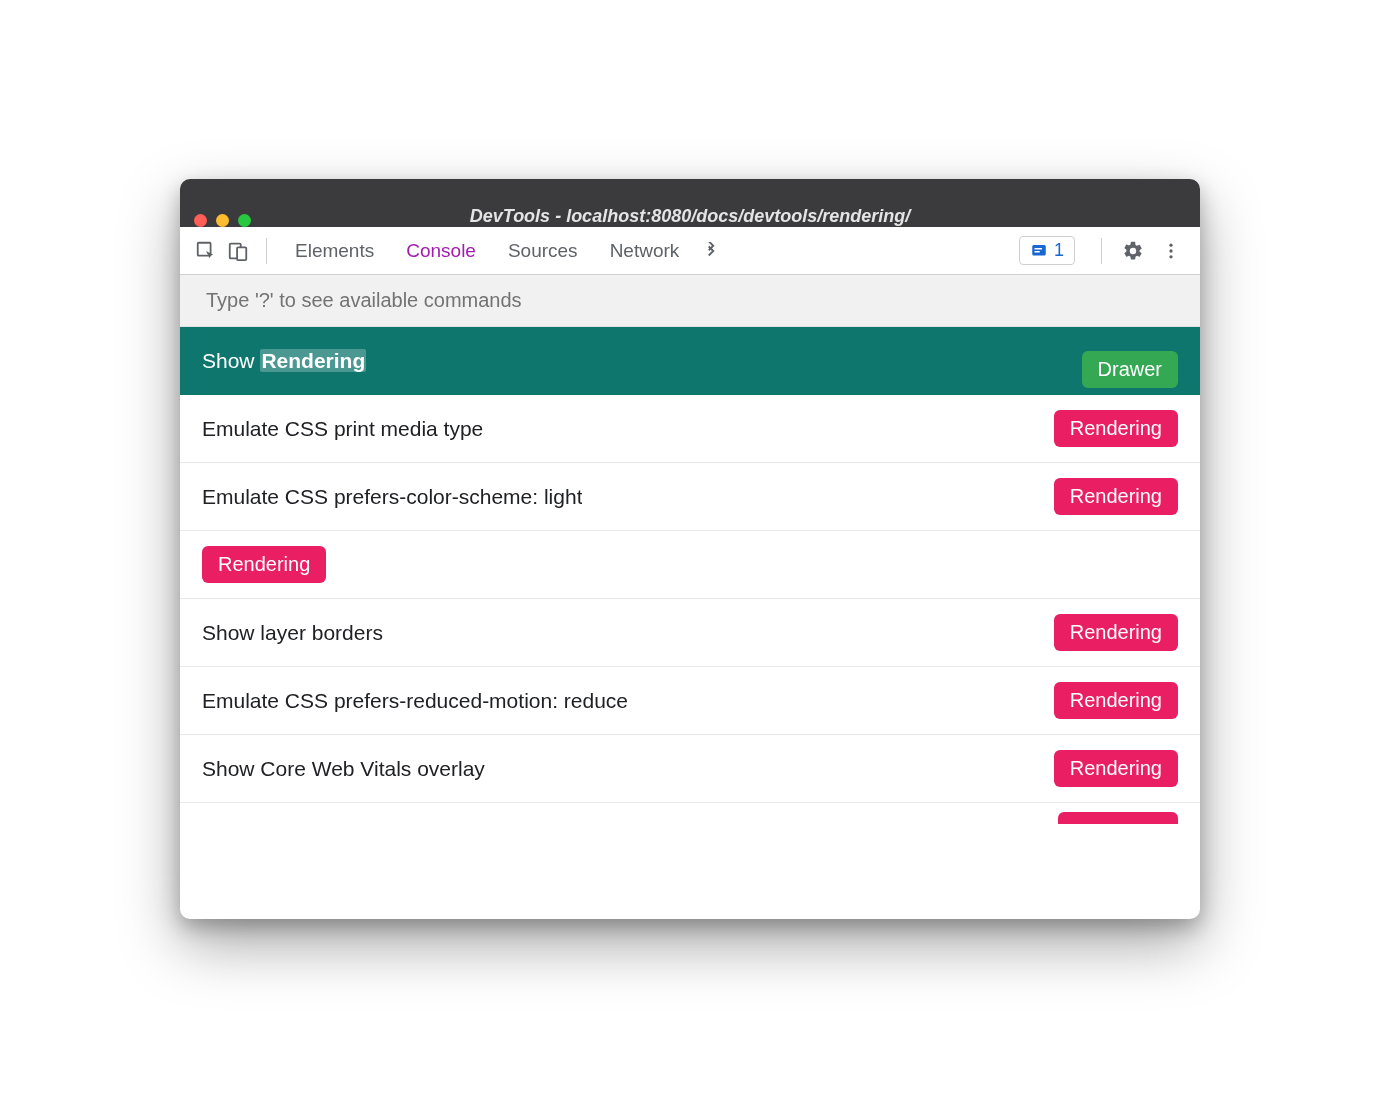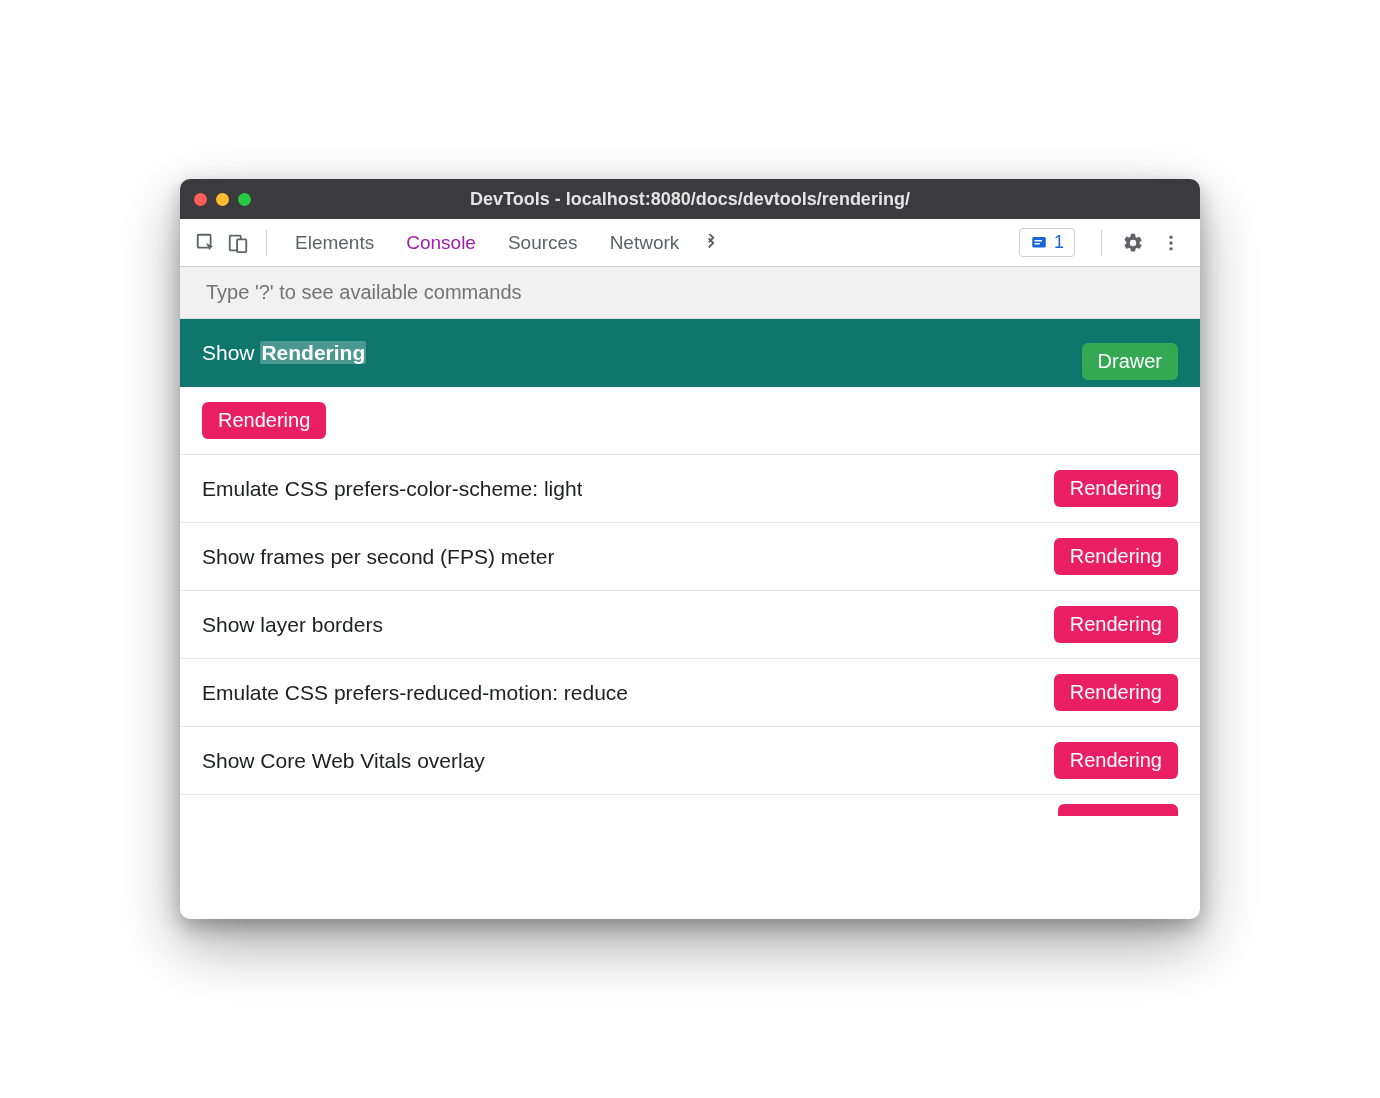--- a/index.html
+++ b/index.html
@@ -16,27 +16,28 @@
       width: 1020px;
       height: 740px;
       background: #fff;
       border-radius: 10px;
       box-shadow: 0 25px 60px rgba(0,0,0,0.35), 0 8px 20px rgba(0,0,0,0.25);
       overflow: hidden;
       display: flex;
       flex-direction: column;
     }
     .titlebar {
-      height: 40px;
+      height: 48px;
       background: #3b3b3d;
       display: flex;
-      align-items: center;
+      align-items: flex-end;
       padding: 0 14px;
       position: relative;
       flex-shrink: 0;
+      font-style: italic;
     }
     .traffic-lights {
       display: flex;
       gap: 9px;
       align-items: center;
     }
     .tl {
       width: 13px;
       height: 13px;
       border-radius: 50%;
@@ -271,28 +272,28 @@
 
   <div class="command-menu">
     <div class="hint-row">Type '?' to see available commands</div>
 
     <div class="results">
       <div class="result-row selected">
         <span class="result-label"><span>Show </span><span class="match">Rendering</span><span></span></span>
         <span class="badge drawer">Drawer</span>
       </div>
       <div class="result-row">
+        <span class="result-label">Emulate CSS print media type</span>
         <span class="badge rendering">Rendering</span>
       </div>
       <div class="result-row">
         <span class="result-label">Emulate CSS prefers-color-scheme: light</span>
         <span class="badge rendering">Rendering</span>
       </div>
       <div class="result-row">
-        <span class="result-label">Show frames per second (FPS) meter</span>
         <span class="badge rendering">Rendering</span>
       </div>
       <div class="result-row">
         <span class="result-label">Show layer borders</span>
         <span class="badge rendering">Rendering</span>
       </div>
       <div class="result-row">
         <span class="result-label">Emulate CSS prefers-reduced-motion: reduce</span>
         <span class="badge rendering">Rendering</span>
       </div>

